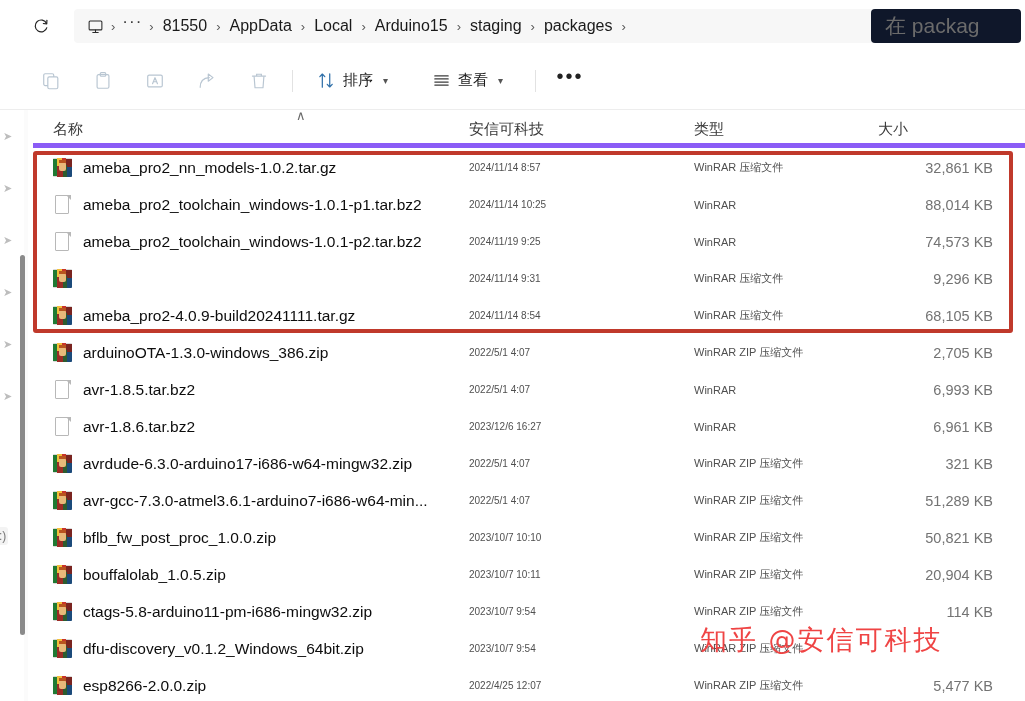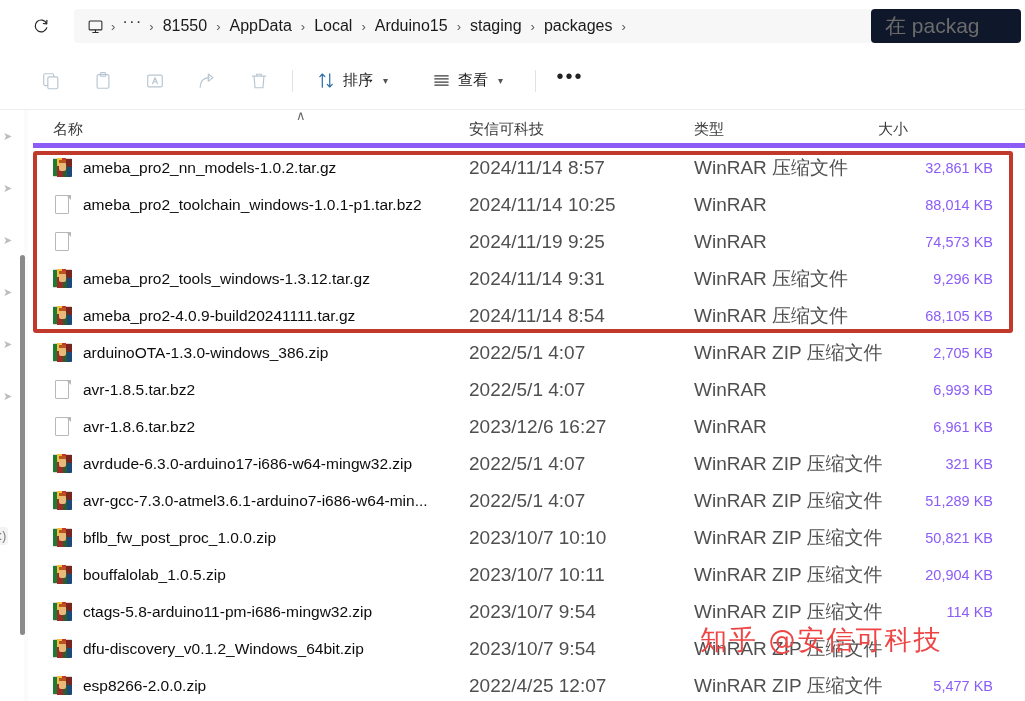--- a/index.html
+++ b/index.html
@@ -100,23 +100,23 @@
   
   .filelist { position:absolute; left:33px; top:149px; width:992px; height:552px; overflow:hidden; background:#fff; }
   .row {
     position:relative; height:37px; display:flex; align-items:center;
     cursor:default;
   }
   .cell-name {
     position:absolute; left:20px; display:flex; align-items:flex-end; gap:11px;
     font-size:15.5px; color:#0d0d0d; white-space:nowrap;
   }
-  .cell-date { position:absolute; left:436px; font-size:19px; color:#4f4f4f; white-space:nowrap; }
-  .cell-type { position:absolute; left:661px; font-size:19px; color:#4f4f4f; white-space:nowrap; }
-  .cell-size { position:absolute; left:812px; width:148px; text-align:right; font-size:14.5px; color:#8b5cf6; white-space:nowrap; }
+  .cell-date { position:absolute; left:436px; font-size:10px; color:#4f4f4f; white-space:nowrap; }
+  .cell-type { position:absolute; left:661px; font-size:11px; color:#4f4f4f; white-space:nowrap; }
+  .cell-size { position:absolute; left:812px; width:148px; text-align:right; font-size:14.5px; color:#737373; white-space:nowrap; }
 
   
   .ficon { width:19px; height:19px; position:relative; flex:0 0 19px; }
 
   
   .rar { background:#d9d9d9; border-radius:1px; overflow:hidden; }
   .rar i { position:absolute; display:block; }
   .rar .b1 { left:0;   top:1px; width:4px;  height:17px; background:#1f7a33; }
   .rar .b2 { left:4px; top:0;   width:5px;  height:8px;  background:#f2c03a; }
   .rar .b3 { left:9px; top:0;   width:4px;  height:7px;  background:#c8352b; }
@@ -311,39 +311,39 @@
         <div class="cell-date">2024/11/14 10:25</div>
         <div class="cell-type">WinRAR</div>
         <div class="cell-size">88,014 KB</div>
       </div>
       <div class="row">
         <div class="cell-name">
           <span class="ficon doc">
             <i class="page"></i>
             <i class="fold"></i>
           </span>
+          <span>ameba_pro2_toolchain_windows-1.0.1-p2.tar.bz2</span>
         </div>
         <div class="cell-date">2024/11/19 9:25</div>
         <div class="cell-type">WinRAR</div>
         <div class="cell-size">74,573 KB</div>
       </div>
       <div class="row">
         <div class="cell-name">
           <span class="ficon rar">
             <i class="b1"></i>
             <i class="b2"></i>
             <i class="b3"></i>
             <i class="b4"></i>
             <i class="b5"></i>
             <i class="b6"></i>
             <i class="b7"></i>
             <i class="head"></i>
             <i class="hat"></i>
           </span>
-          <span>ameba_pro2_tools_windows-1.3.12.tar.gz</span>
         </div>
         <div class="cell-date">2024/11/14 9:31</div>
         <div class="cell-type">WinRAR 压缩文件</div>
         <div class="cell-size">9,296 KB</div>
       </div>
       <div class="row">
         <div class="cell-name">
           <span class="ficon rar">
             <i class="b1"></i>
             <i class="b2"></i>

